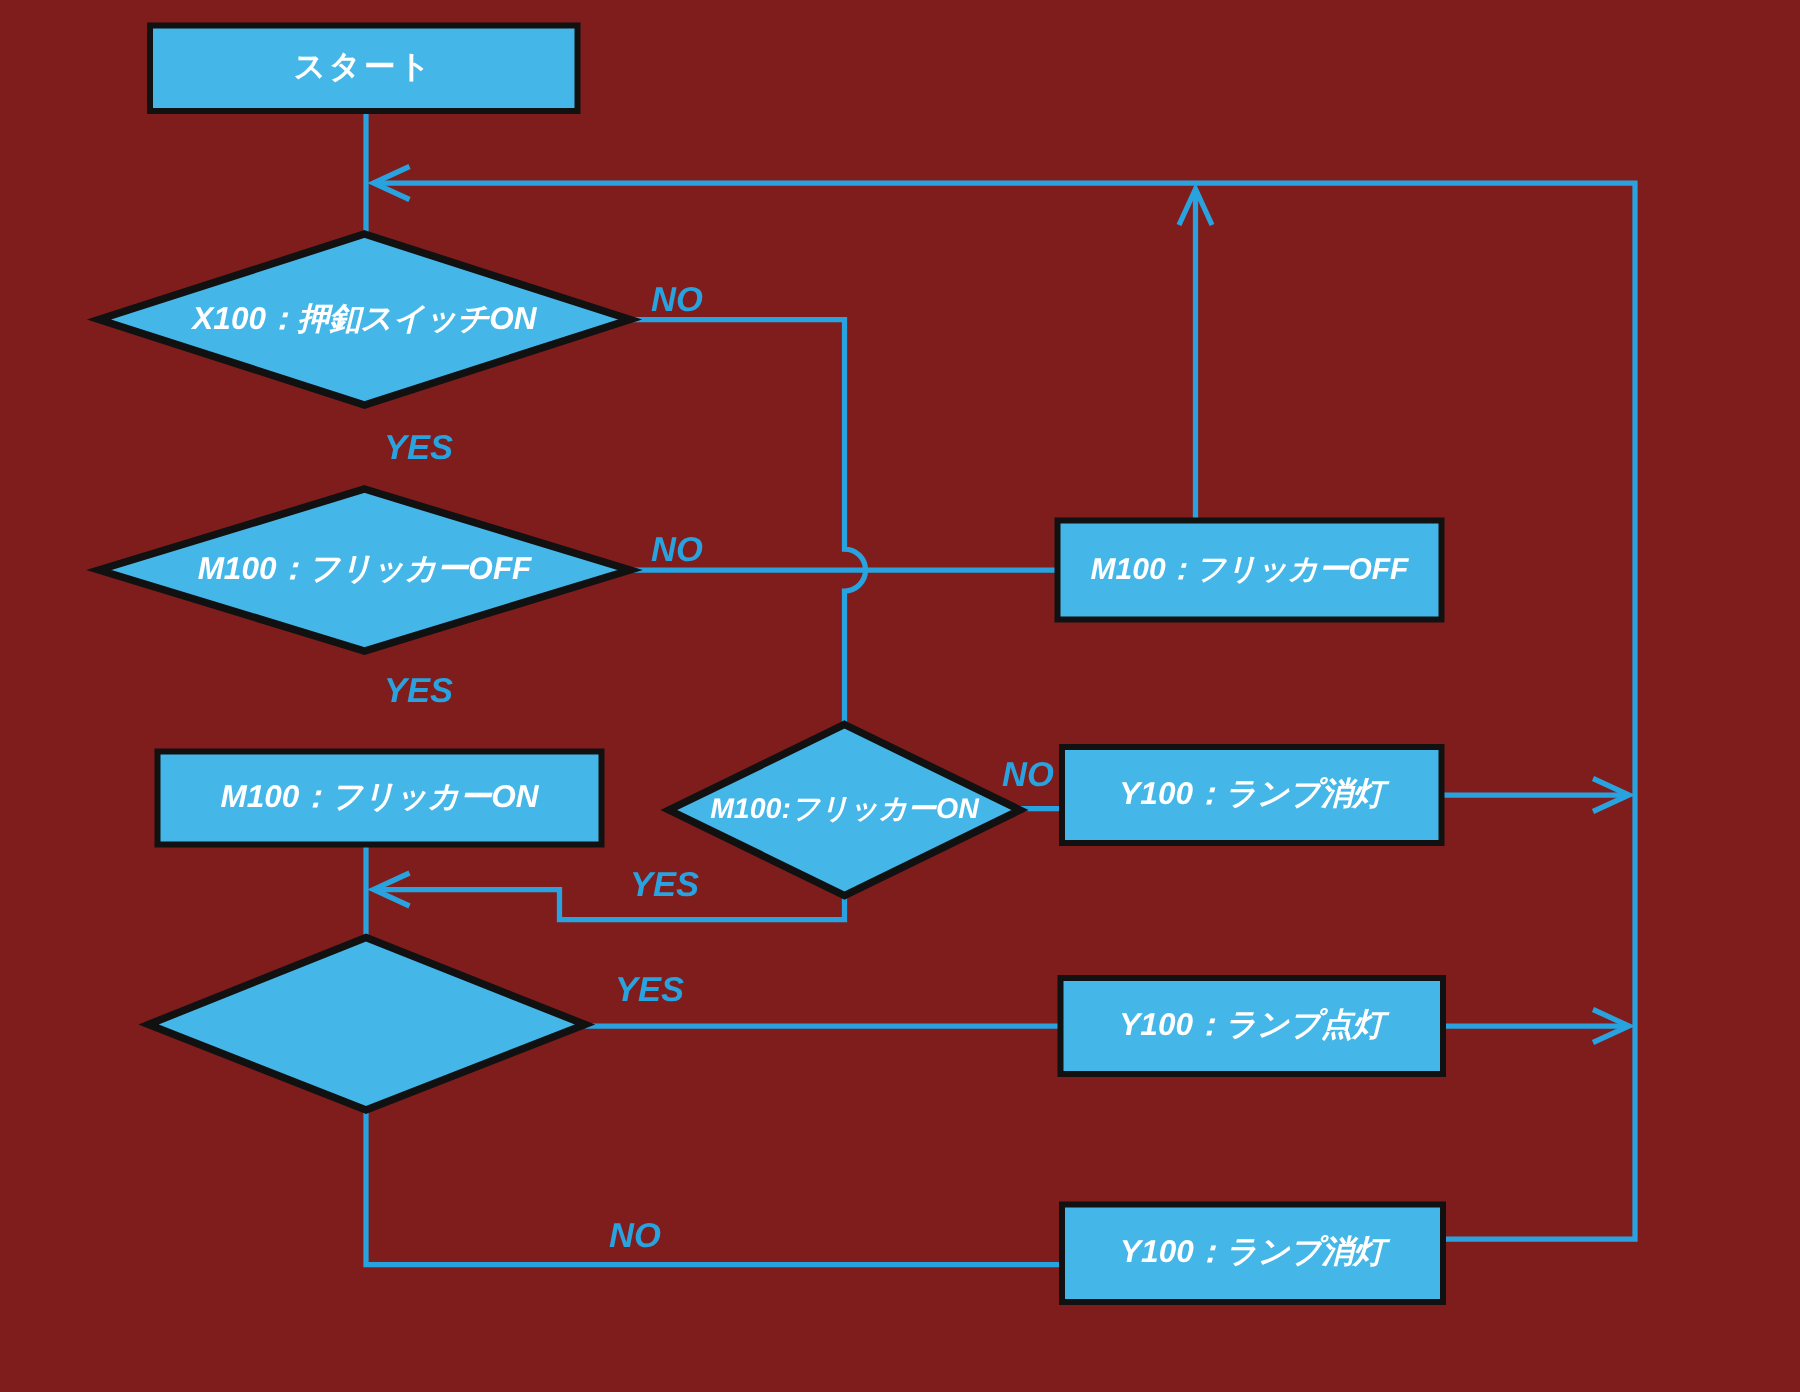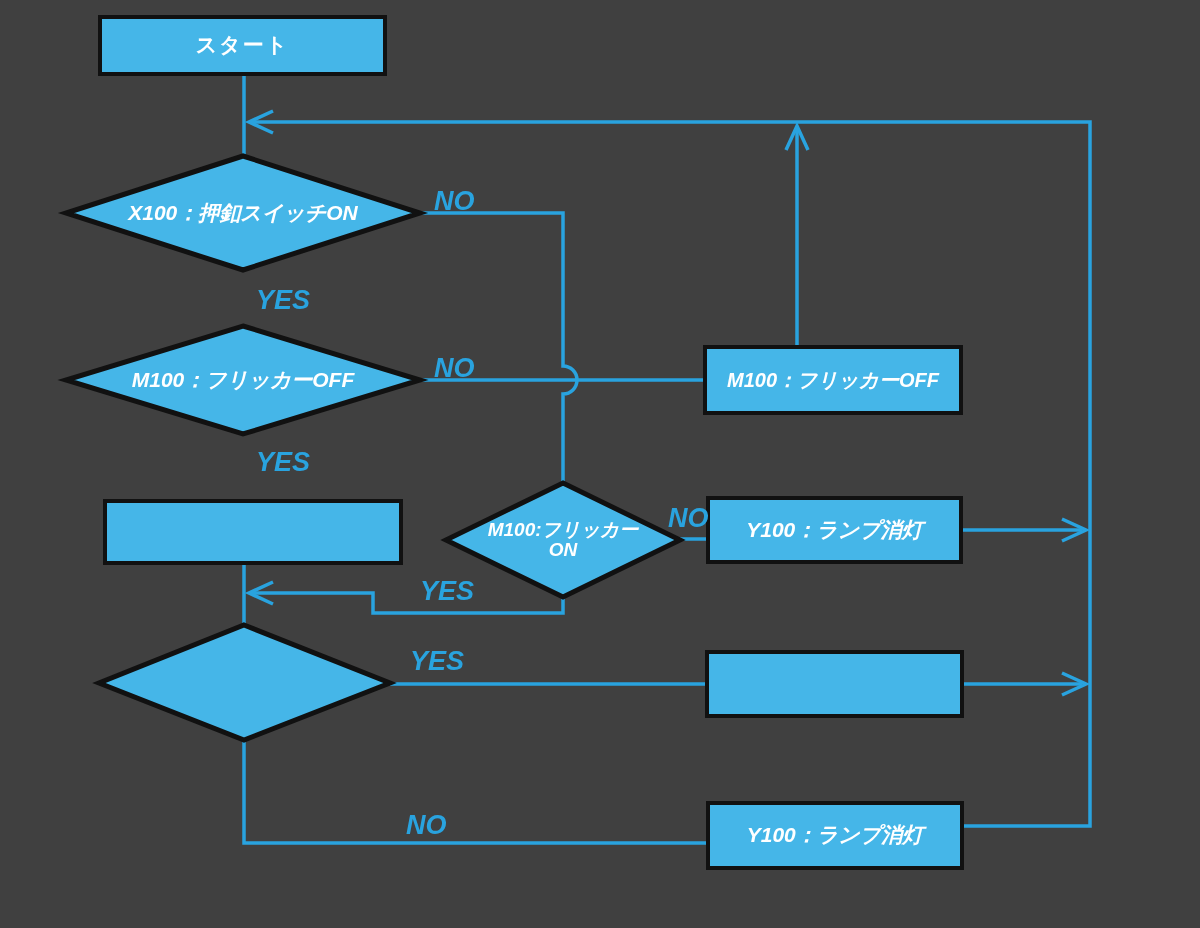--- a/index.html
+++ b/index.html
@@ -1,36 +1,36 @@
 <!DOCTYPE html>
 <html style="--shape_fill: #45B6E8; --line: #29A3DF; --border: #111111; --node_text: #FFFFFF;"><head>
 <meta charset="utf-8">
 <style>
   html,body{margin:0;padding:0;background:#ffffff;}
   #stage{
-    position:relative;width:1200px;height:928px;background:#404040;overflow:hidden;
+    position:relative;width:1200px;height:928px;background:#7f1d1d;overflow:hidden;
     font-family:"Liberation Sans","DejaVu Sans",sans-serif;
   }
   #diagram{position:absolute;left:0;top:0;}
   .connector{stroke:var(--line,#29A3DF);stroke-width:3.5;fill:none;}
   .arrowhead{stroke:var(--line,#29A3DF);stroke-width:3.5;fill:none;stroke-linejoin:miter;}
   .shape{fill:var(--shape_fill,#45B6E8);stroke:var(--border,#111111);}
   .box{stroke-width:4;}
   .diamond{stroke-width:5;stroke-linejoin:miter;}
   .nlabel{
     position:absolute;display:flex;align-items:center;justify-content:center;
     color:var(--node_text,#ffffff);font-weight:bold;font-style:italic;
     font-size:21px;text-align:center;line-height:1.05;white-space:nowrap;
     pointer-events:none;
   }
   .nlabel.upright{font-style:normal;letter-spacing:2px;}
-  .nlabel.two-line{flex-direction:column;font-size:19px;}
+  .nlabel.two-line{font-size:19px;}
   .elabel{
     position:absolute;color:var(--line,#29A3DF);font-weight:bold;font-style:italic;
-    font-size:27px;white-space:nowrap;pointer-events:none;
+    font-size:23px;white-space:nowrap;pointer-events:none;
   }
 </style>
 </head>
 <body>
 
 <div id="stage">
 
   <svg id="diagram" width="1200" height="928" viewBox="0 0 1200 928">
 
     <g>
@@ -78,31 +78,33 @@
       <rect class="shape box" x="708" y="803" width="254" height="65"></rect>
     </g>
   </svg>
 
   <div class="nlabel upright" style="left:100px;top:17px;width:285px;height:57px;">スタート</div>
 
   <div class="nlabel" style="left:66px;top:156px;width:354px;height:114px;text-align:right;">X100：押釦スイッチON</div>
 
   <div class="nlabel" style="left:66px;top:326px;width:354px;height:108px;">M100：フリッカーOFF</div>
 
+  <div class="nlabel" style="left:105px;top:501px;width:296px;height:62px;">M100：フリッカーON</div>
 
   <div class="nlabel" style="left:705px;top:347px;width:256px;height:66px;font-size:20px;">M100：フリッカーOFF</div>
 
   <div class="nlabel two-line" style="left:446px;top:483px;width:234px;height:114px;">
     <span>M100:フリッカー</span>
     <span>ON</span>
   </div>
 
   <div class="nlabel" style="left:708px;top:498px;width:253px;height:64px;">Y100：ランプ消灯</div>
 
 
+  <div class="nlabel" style="left:707px;top:652px;width:255px;height:64px;">Y100：ランプ点灯</div>
 
   <div class="nlabel" style="left:708px;top:803px;width:254px;height:65px;">Y100：ランプ消灯</div>
 
   <div class="elabel" style="left:434px;top:186px;">NO</div>
   <div class="elabel" style="left:256px;top:285px;">YES</div>
   <div class="elabel" style="left:434px;top:353px;">NO</div>
   <div class="elabel" style="left:256px;top:447px;">YES</div>
   <div class="elabel" style="left:668px;top:503px;">NO</div>
   <div class="elabel" style="left:420px;top:576px;">YES</div>
   <div class="elabel" style="left:410px;top:646px;">YES</div>

